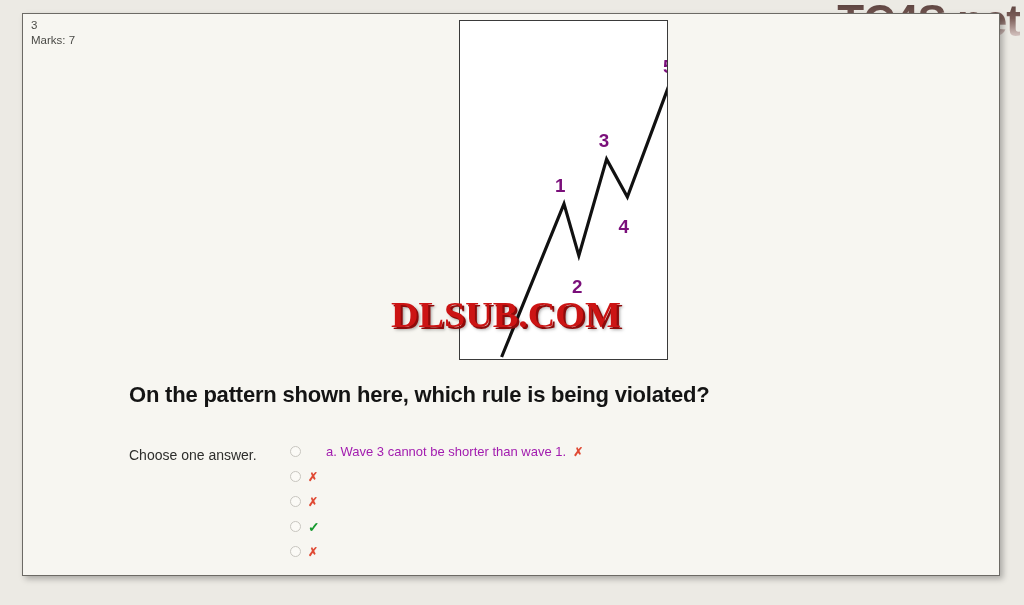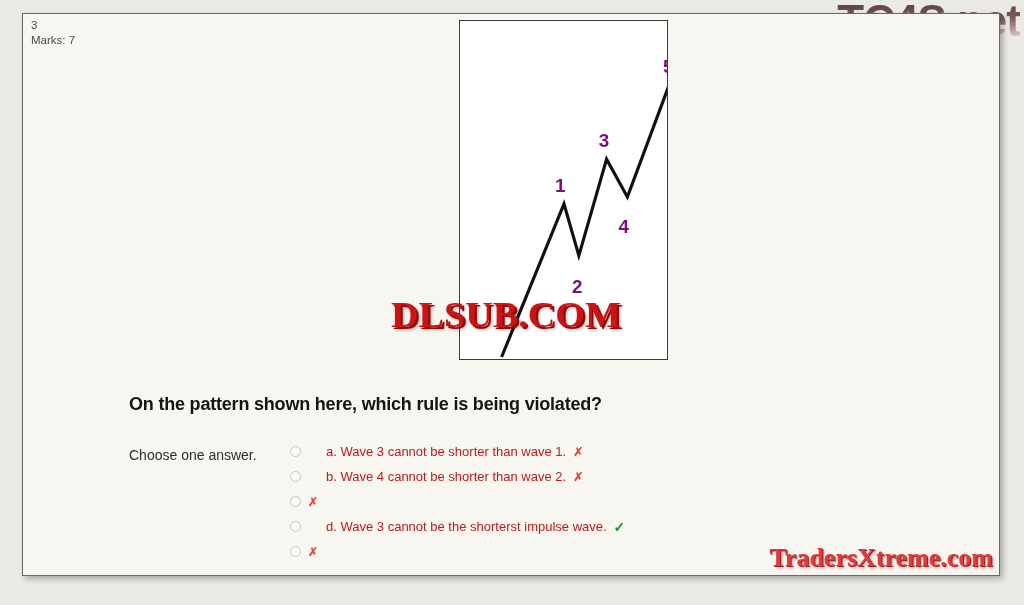--- a/index.html
+++ b/index.html
@@ -60,22 +60,22 @@
     font-family: "Liberation Sans", sans-serif;
     font-weight: bold;
     font-size: 19px;
     fill: #7a0f7a;
   }
 
   
   #question-prompt {
     position: absolute;
     left: 106px;
-    top: 380px;
-    font-size: 18px;
+    top: 368px;
+    font-size: 22px;
     font-weight: bold;
     color: #141414;
     letter-spacing: -0.2px;
     white-space: nowrap;
   }
 
   
   #answer-area {
     position: absolute;
     left: 106px;
@@ -108,21 +108,21 @@
     height: 11px;
     border: 1px solid #c8c6c0;
     border-radius: 50%;
     background: #fbfaf6;
     flex: 0 0 auto;
     box-sizing: border-box;
   }
   .answer-text {
     margin-left: 25px;
     font-size: 13px;
-    color: #b91c1c;
+    color: #a21caf;
     white-space: nowrap;
   }
   .answer-mark {
     margin-left: 7px;
     font-size: 12px;
     font-weight: bold;
     line-height: 1;
   }
   .mark-wrong { color: #e04a34; }
   .mark-right { color: #169a2e; font-size: 14px; }
@@ -216,34 +216,31 @@
   <div id="answer-area">
     <div id="choose-one-label">Choose one answer.</div>
     <ul id="answer-list">
         <li class="answer-row">
           <span class="answer-radio"></span>
           <span class="answer-text">a. Wave 3 cannot be shorter than wave 1.</span>
           <span class="answer-mark mark-wrong">✗</span>
         </li>
         <li class="answer-row">
           <span class="answer-radio"></span>
-          <span class="answer-text">b. Wave 4 cannot be shorter than wave 2.</span>
-          <span class="answer-mark mark-wrong">✗</span>
-        </li>
-        <li class="answer-row">
-          <span class="answer-radio"></span>
-          <span class="answer-mark mark-wrong">✗</span>
-        </li>
-        <li class="answer-row">
-          <span class="answer-radio"></span>
-          <span class="answer-text">d. Wave 3 cannot be the shorterst impulse wave.</span>
+          <span class="answer-mark mark-wrong">✗</span>
+        </li>
+        <li class="answer-row">
+          <span class="answer-radio"></span>
+          <span class="answer-mark mark-wrong">✗</span>
+        </li>
+        <li class="answer-row">
+          <span class="answer-radio"></span>
           <span class="answer-mark mark-right">✓</span>
         </li>
         <li class="answer-row">
           <span class="answer-radio"></span>
           <span class="answer-mark mark-wrong">✗</span>
         </li>
       </ul>
   </div>
 
-  <div id="watermark-traders">TradersXtreme.com</div>
 
 </div>
 
 </body></html>

